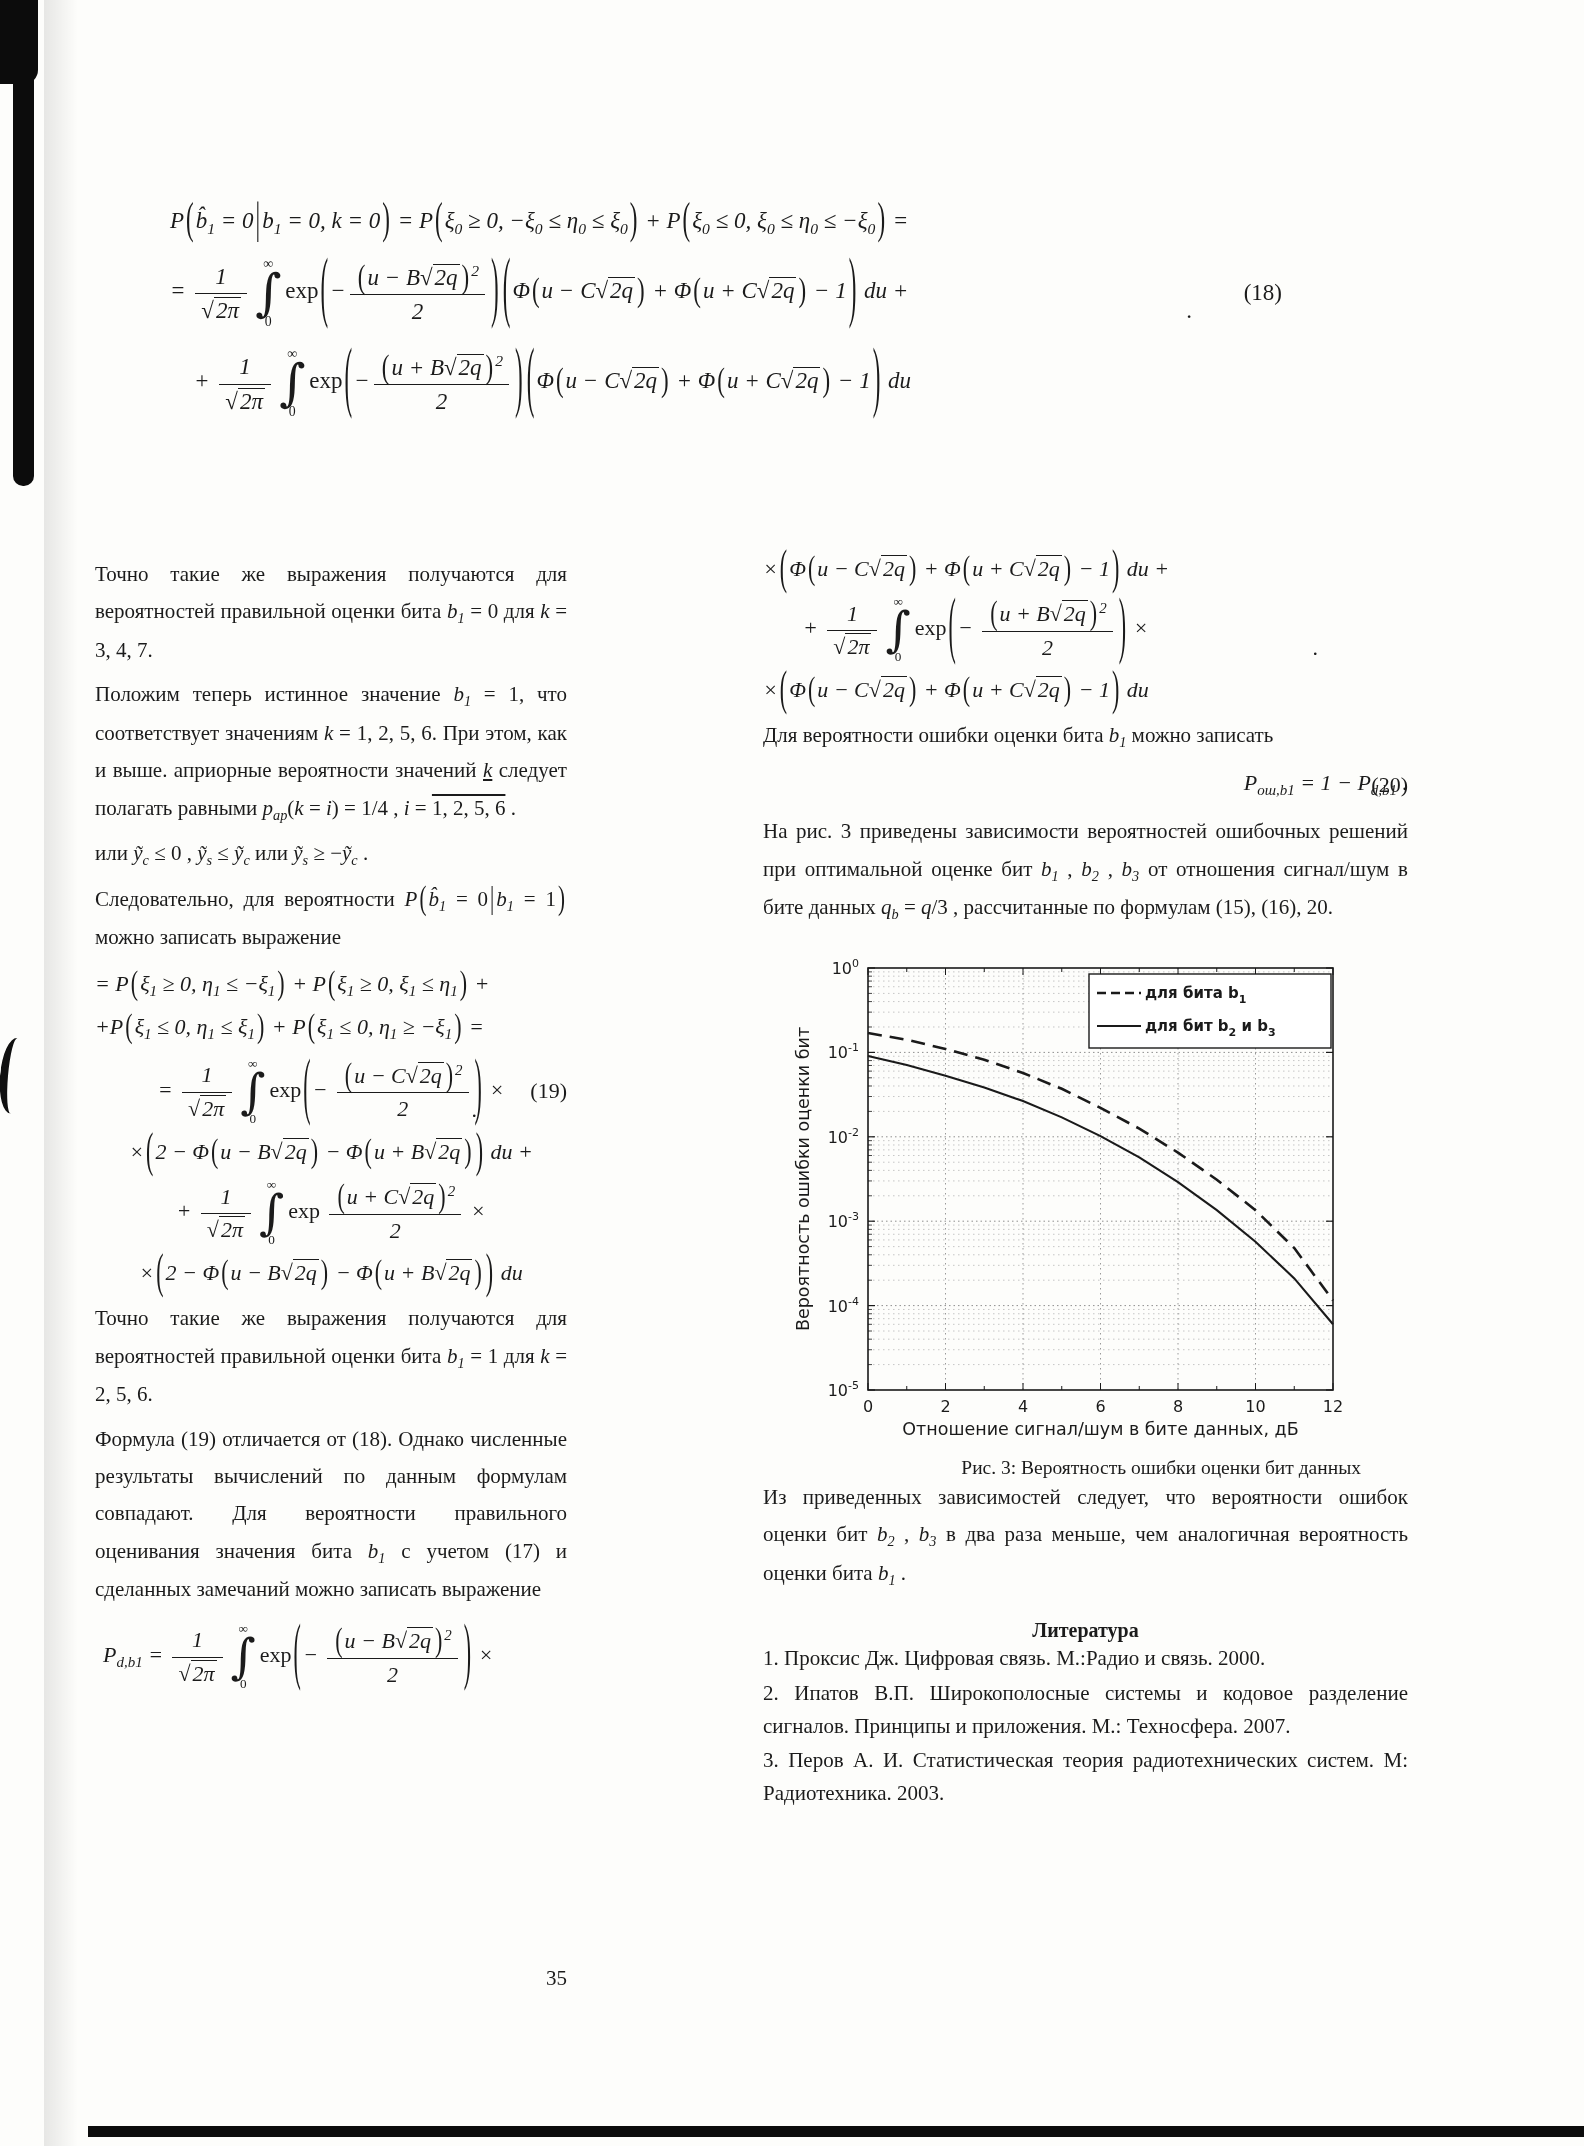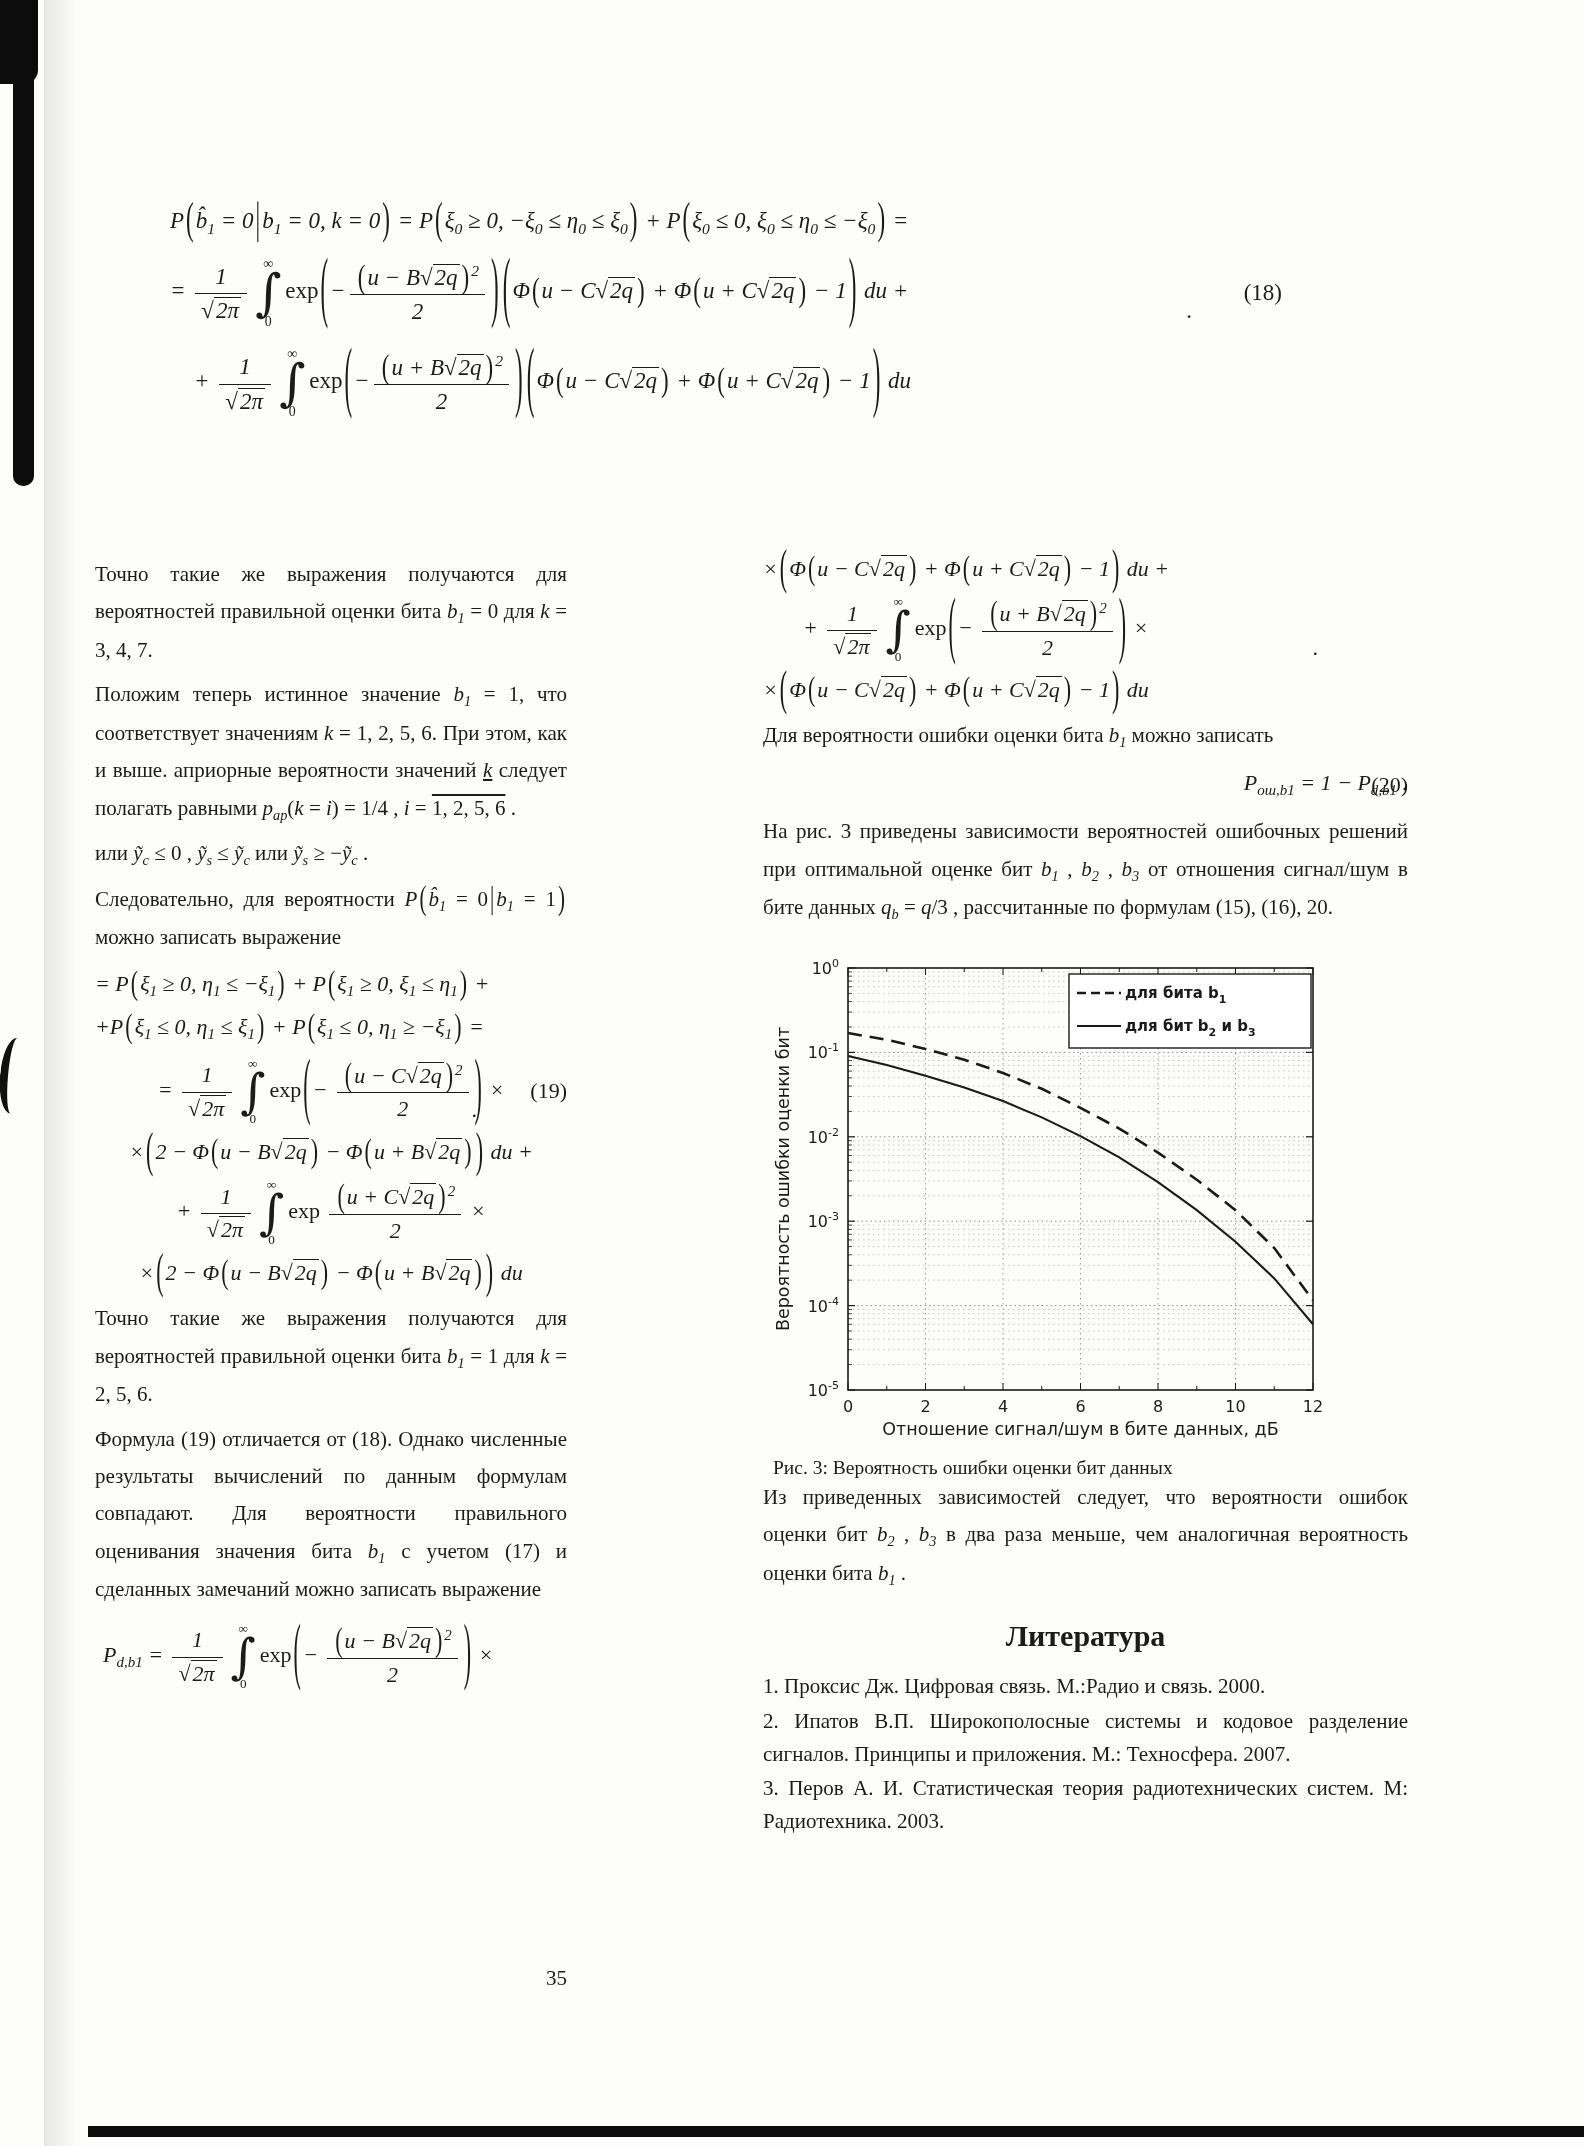--- a/index.html
+++ b/index.html
@@ -36,23 +36,23 @@
   .fn{display:block;border-bottom:1.7px solid #1b1b1b;padding:2px 6px 3px}
   .fd{display:block;padding:3px 6px 0}
   .sq{white-space:nowrap}
   .sqv{border-top:1.7px solid #1b1b1b;padding:0 2px}
   .intw{display:inline-flex;flex-direction:column;align-items:center;vertical-align:middle;
     line-height:0.9;margin:0 4px;font-style:normal}
   .iu,.il{font-size:0.6em}
   .ig{font-size:2.2em;font-family:"DejaVu Serif",serif}
   .bigp{display:inline-block;transform-origin:center 55%;font-weight:300;margin:0 2px;font-style:normal}
   
-  figure{margin:10px 0 0 10px;width:568px;text-align:left}
+  figure{margin:10px 0 0 30px;width:568px;text-align:right}
   figcaption{font-size:19.5px;margin-top:10px;font-style:normal}
-  .lit-head{font-size:30px;font-weight:bold;text-align:center;margin:26px 0 17px 0}
+  .lit-head{font-size:20px;font-weight:bold;text-align:center;margin:26px 0 0 0}
   .ref{font-size:21px;line-height:1.55;text-align:justify;margin:0 0 2px 0}
   .pagenum{position:absolute;left:546px;top:1966px;font-size:21px}
 </style>
 </head>
 <body>
 
 <div>
 
   <div class="art" style="left:0;top:0;width:38px;height:84px;border-bottom-right-radius:14px"></div>
   <div class="art" style="left:13px;top:0;width:21px;height:486px;border-radius:0 0 10px 10px"></div>

